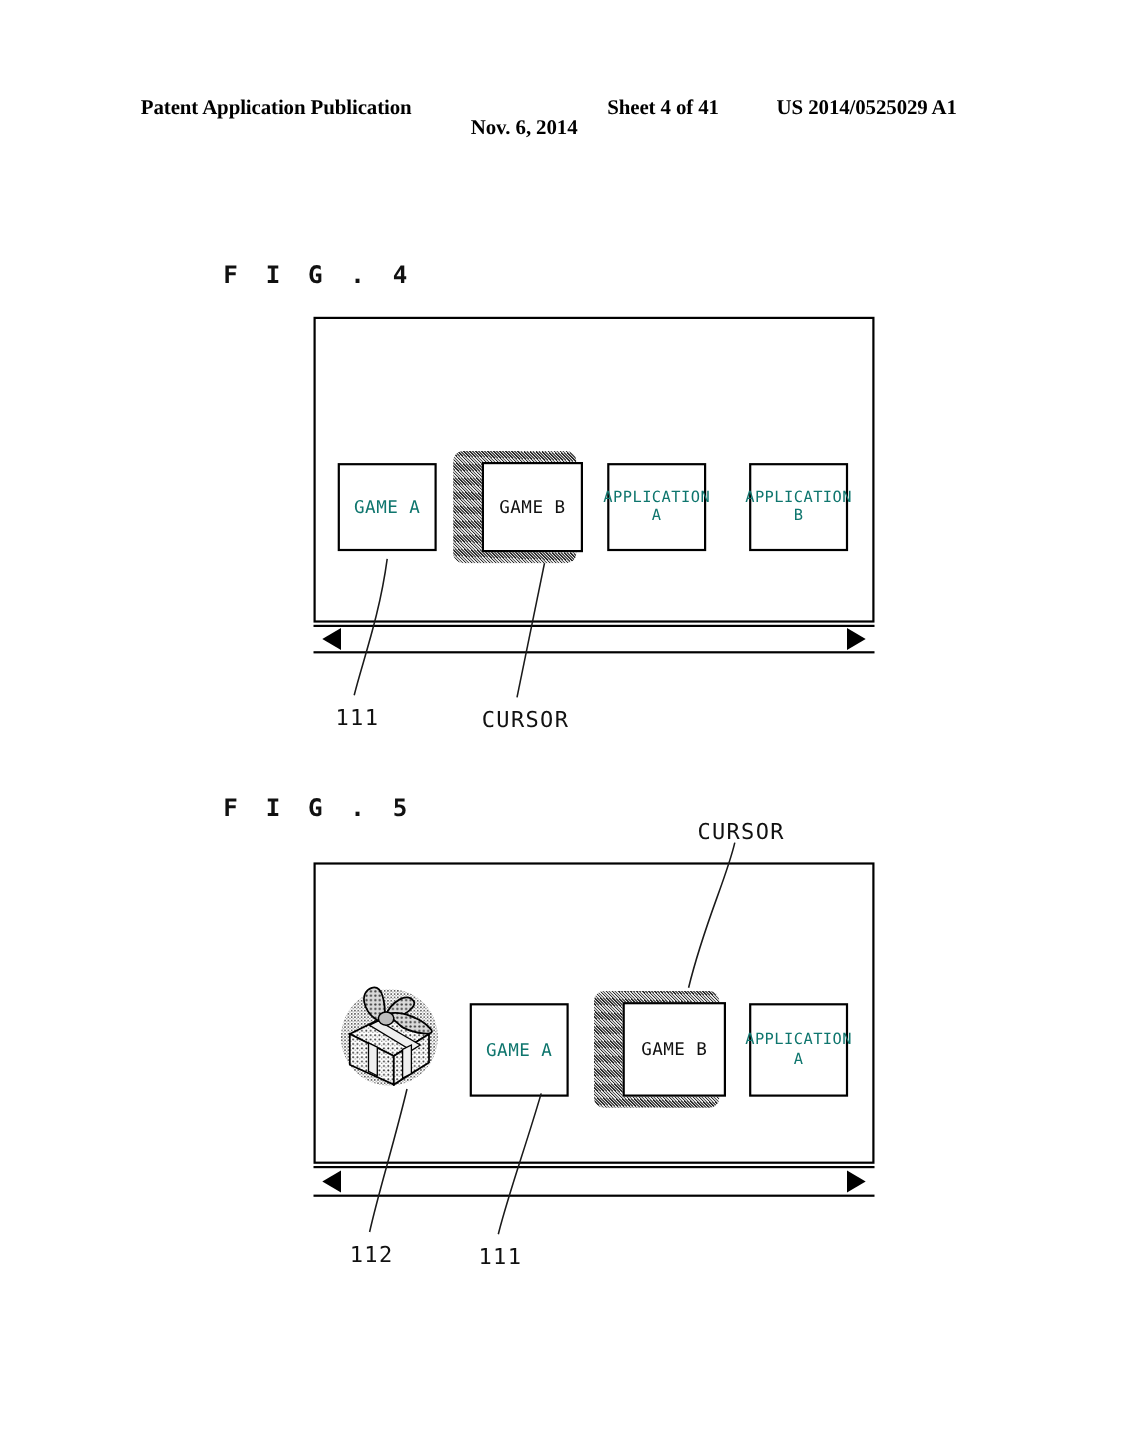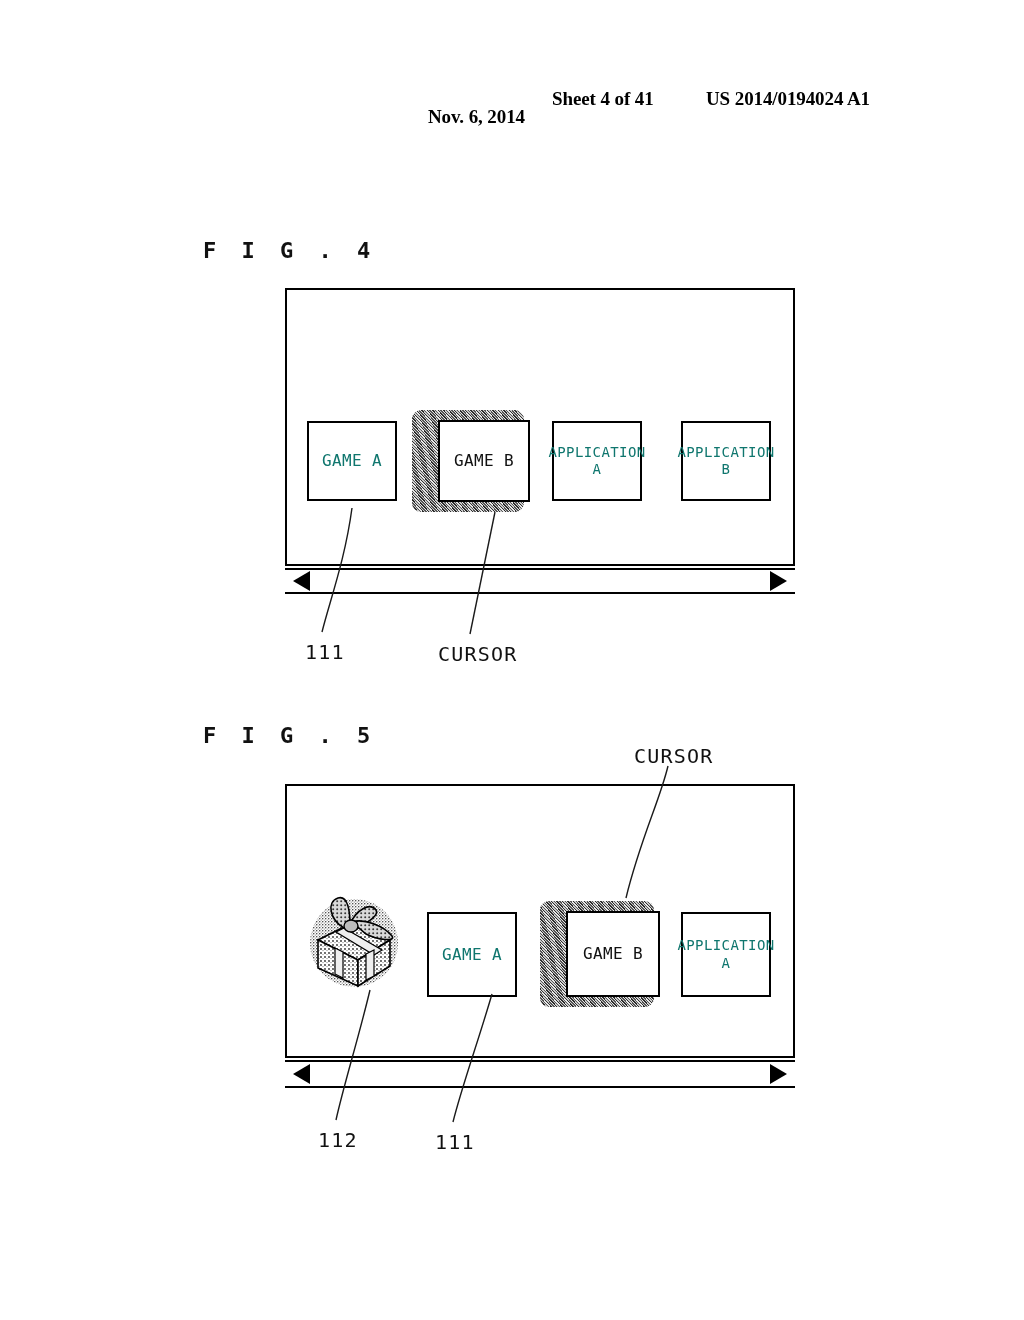--- a/index.html
+++ b/index.html
@@ -155,23 +155,24 @@
 
   
   .gift-icon {
     position: absolute;
   }
 </style>
 </head>
 <body>
 
 <div class="page-header">
+  <span class="hdr-pub">Patent Application Publication</span>
   <span class="hdr-date">Nov. 6, 2014</span>
   <span class="hdr-sheet">Sheet 4 of 41</span>
-  <span class="hdr-patentno">US 2014/0194024 A1</span>
+  <span class="hdr-patentno">US 2014/0525029 A1</span>
 </div>
 
 <div class="fig-label" style="left:203px; top:238px;">F I G .  4</div>
 
 <div class="screen" style="left:285px; top:288px; width:510px; height:278px;">
 
   <div class="icon-box" style="left:20px; top:131px; width:90px; height:80px; font-size:16px;">
     <span class="lbl">GAME A</span>
   </div>
 

